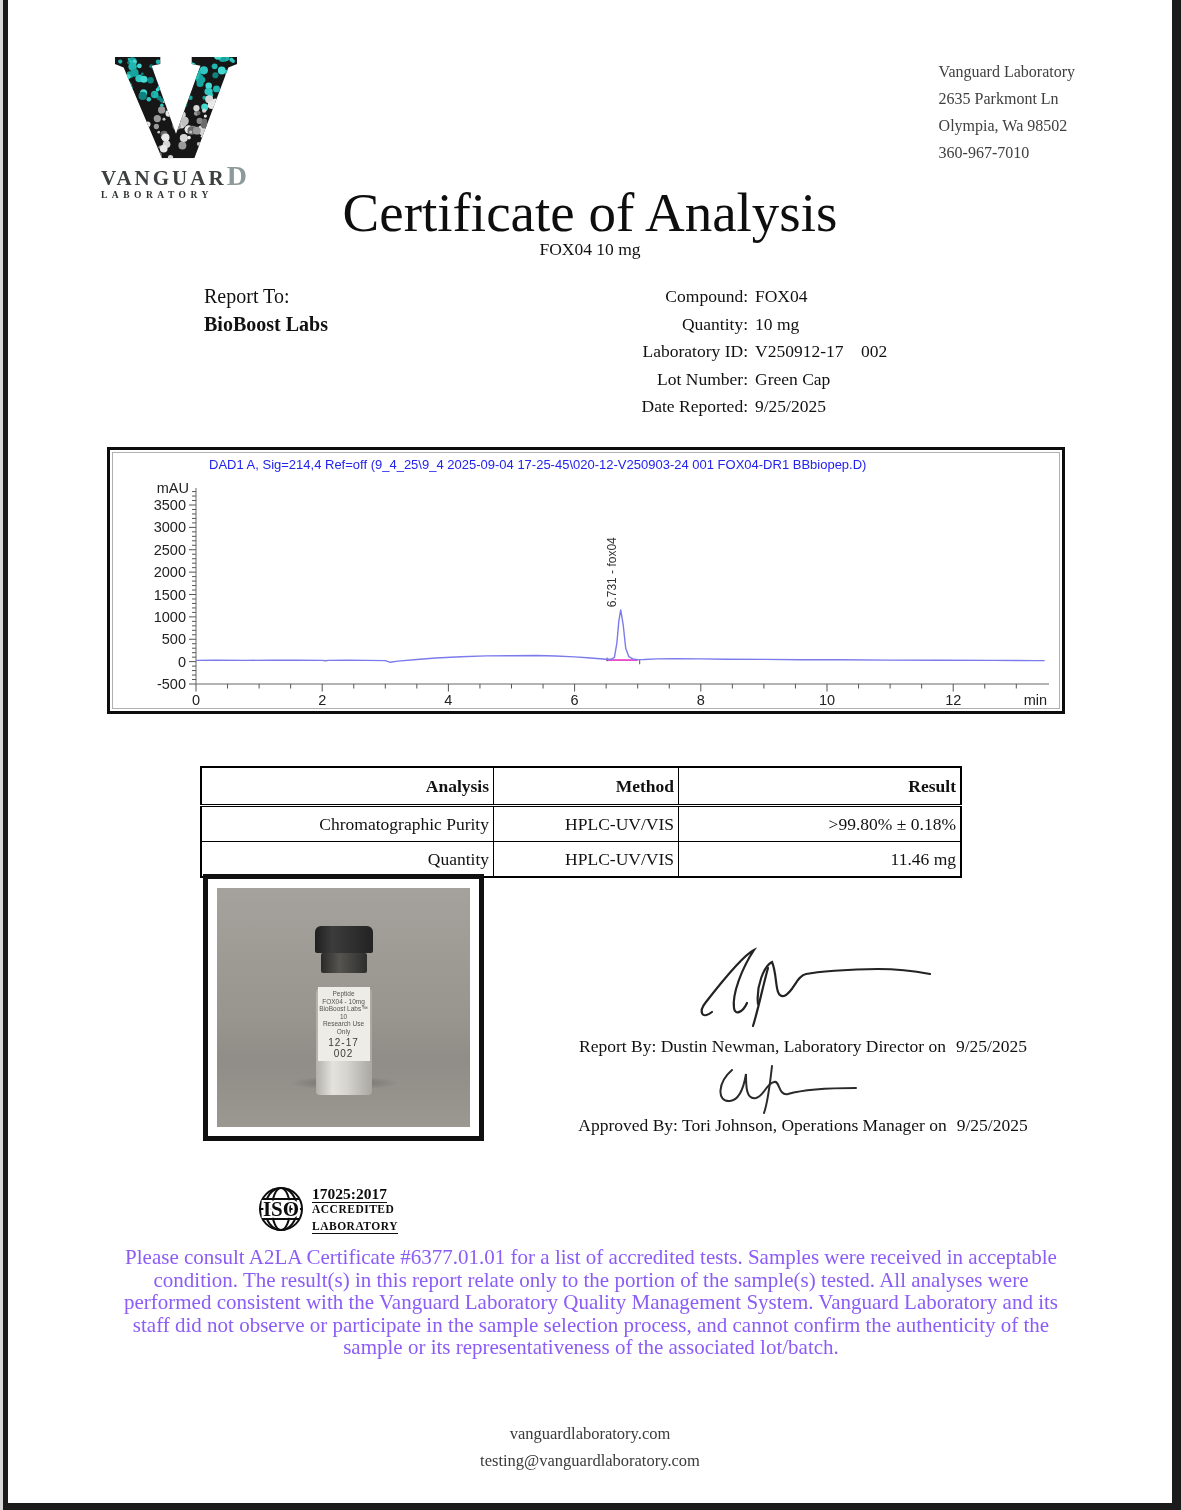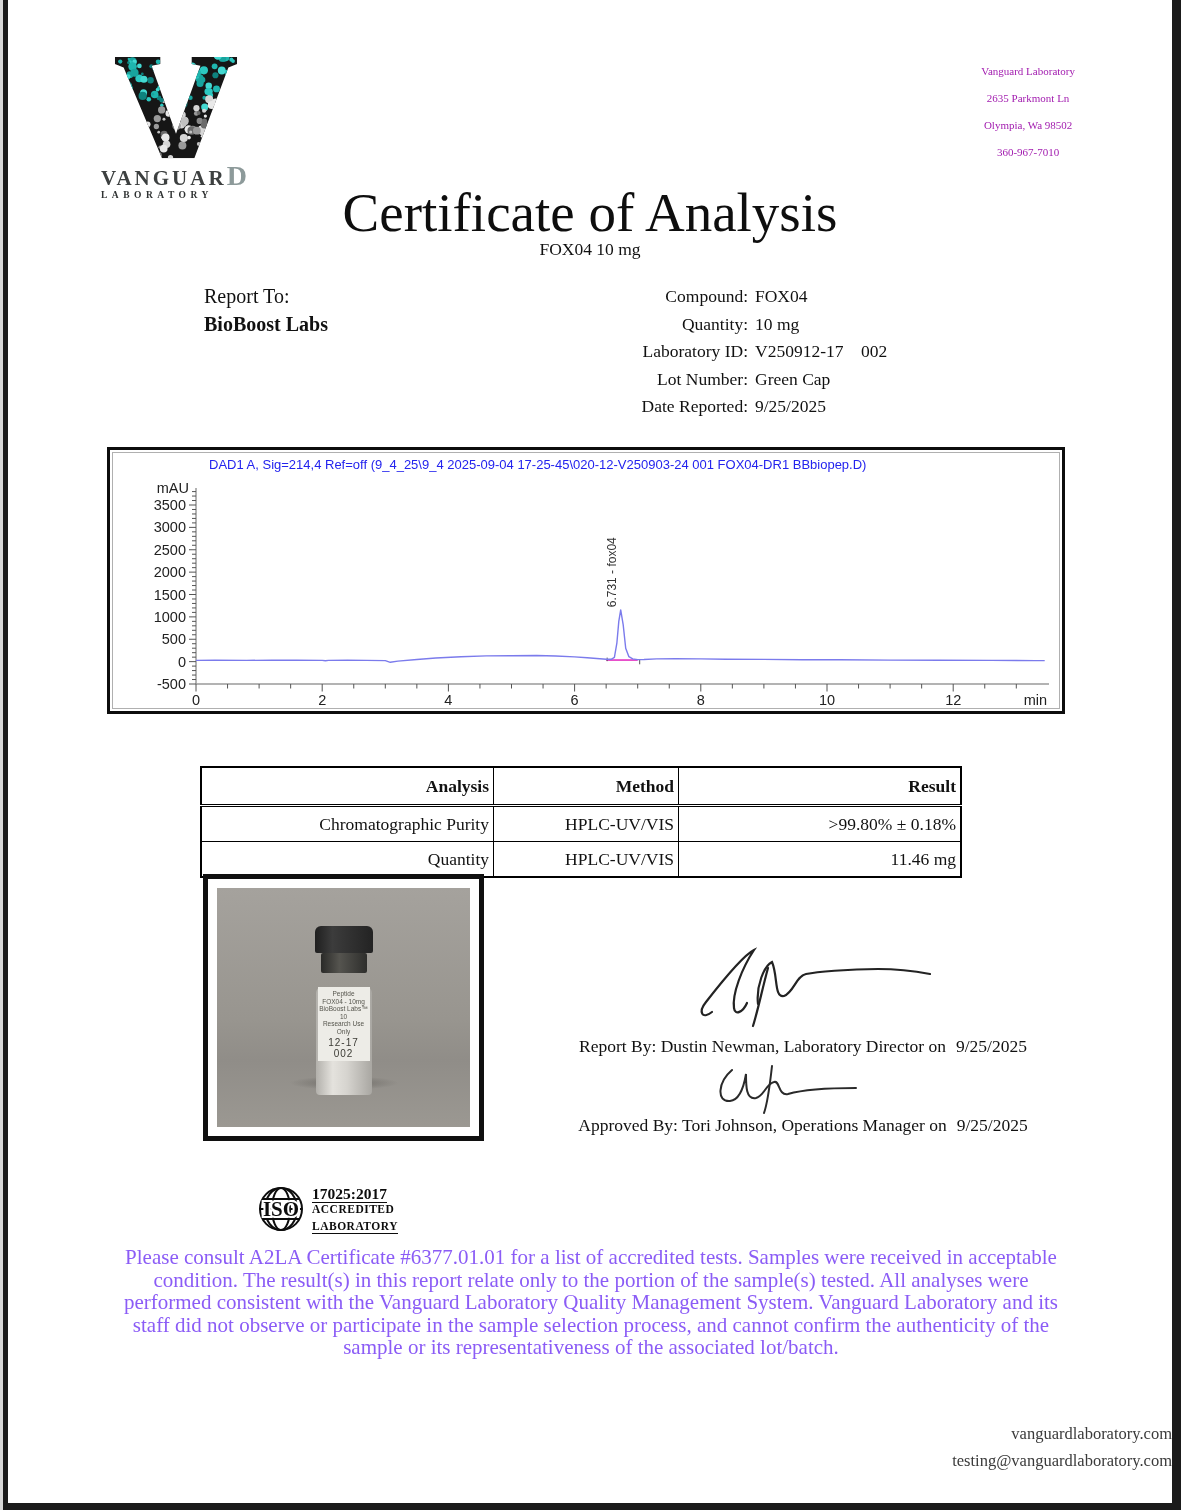--- a/index.html
+++ b/index.html
@@ -3,21 +3,21 @@
 <meta charset="utf-8">
 <style>
   html,body{margin:0;padding:0}
   body{width:1181px;height:1510px;position:relative;background:#1b1b1b;overflow:hidden;
        font-family:"Liberation Serif",serif;color:#111}
   .page{position:absolute;left:8px;top:0;width:1164px;height:1503px;background:#ffffff}
   .strip{position:absolute;left:0;top:0;width:3px;height:100%;background:#d8d8d8}
   .abs{position:absolute}
 
   
-  .letterhead{top:58px;right:97px;text-align:center;font-size:11px;line-height:27px;color:#a21caf}
+  .letterhead{top:58px;right:97px;text-align:left;font-size:16px;line-height:27px;color:#404040}
 
   
   .logo{left:93px;top:50px;width:170px;text-align:left}
   .brand{font-size:21px;font-weight:bold;letter-spacing:3px;color:#3d4040;margin-top:-4px}
   .brand .bigD{font-size:28px;color:#8d9a9a;letter-spacing:0}
   .brand-sub{font-size:9.5px;font-weight:bold;letter-spacing:4.5px;color:#2f3232;margin-top:-2px}
 
   
   .title{left:0;right:0;top:181px;text-align:center;font-size:55px;color:#0e0e0e}
   .subtitle{left:0;right:0;top:239px;text-align:center;font-size:17.5px}
@@ -66,21 +66,21 @@
   .sigline .date{margin-left:10px}
 
   
   .iso{left:249px;top:1185px;display:flex;align-items:center}
   .isotext{margin-left:7px;font-family:"Liberation Serif",serif;color:#0c0c0c}
   .isotext .std{font-size:15.5px;font-weight:bold;border-bottom:1.5px solid #0c0c0c;display:inline-block;line-height:16px}
   .isotext .acc{font-size:11.5px;font-weight:bold;letter-spacing:.5px;line-height:12.5px}
   .isotext .labx{font-size:11.5px;font-weight:bold;letter-spacing:.5px;line-height:13px;border-bottom:1.5px solid #0c0c0c;display:inline-block}
 
   .disclaimer{left:104px;top:1246px;width:958px;text-align:center;font-size:21px;line-height:22.6px;color:#8b5cf6}
-  .footer{left:0;right:0;top:1420px;text-align:right;font-size:16.5px;line-height:27px;color:#3a3a3a}
+  .footer{left:0;right:0;top:1420px;text-align:center;font-size:16.5px;line-height:27px;color:#3a3a3a}
 </style>
 </head>
 <body>
 
 <div class="strip"></div>
 <div class="page">
 
   <div class="abs logo">
     <svg width="150" height="110" viewBox="0 0 152 126">
       <defs>

